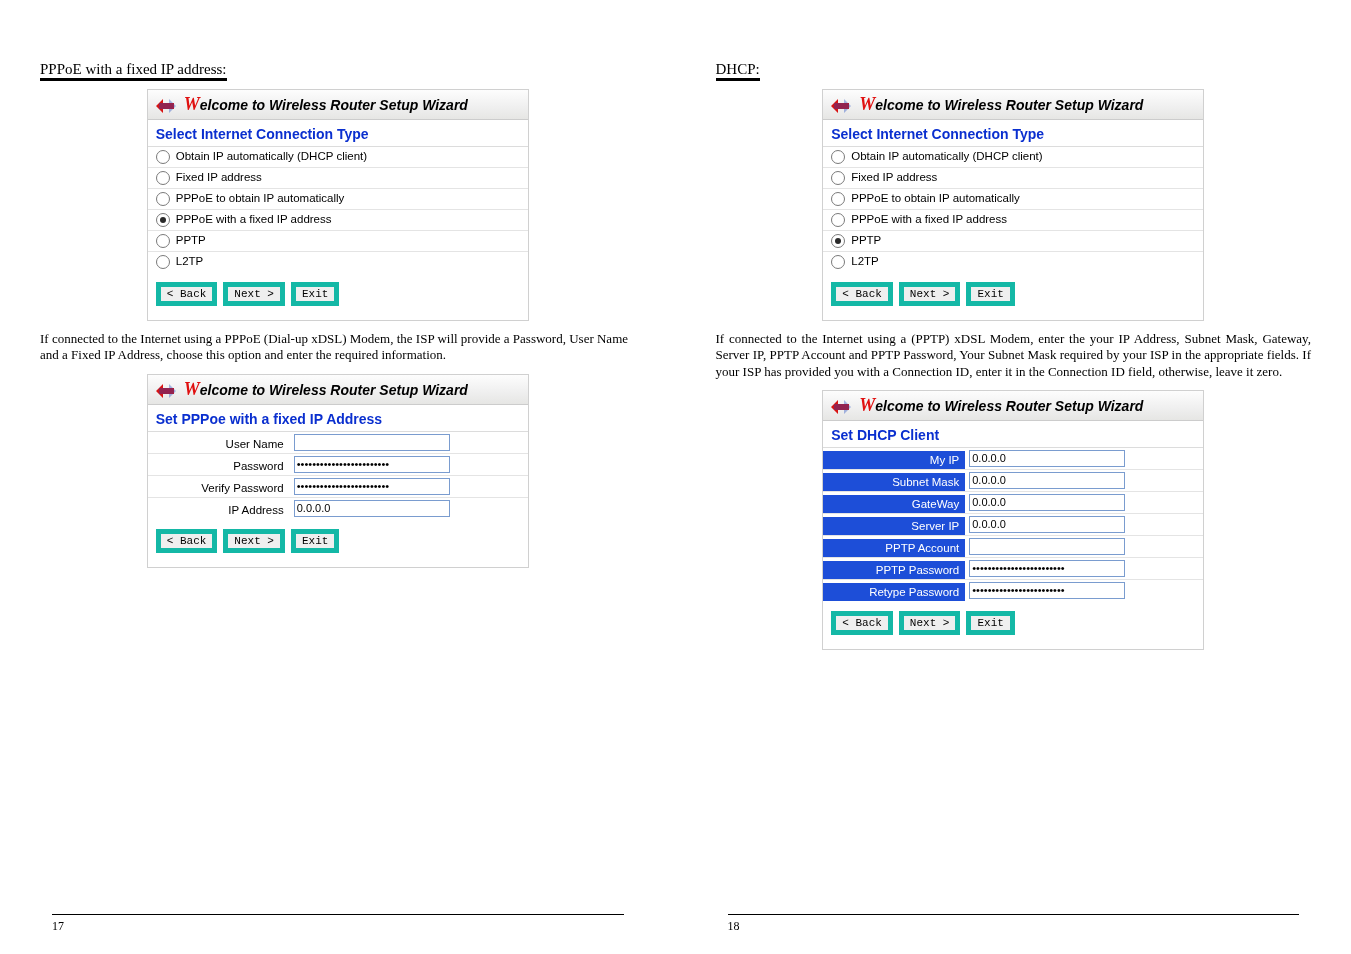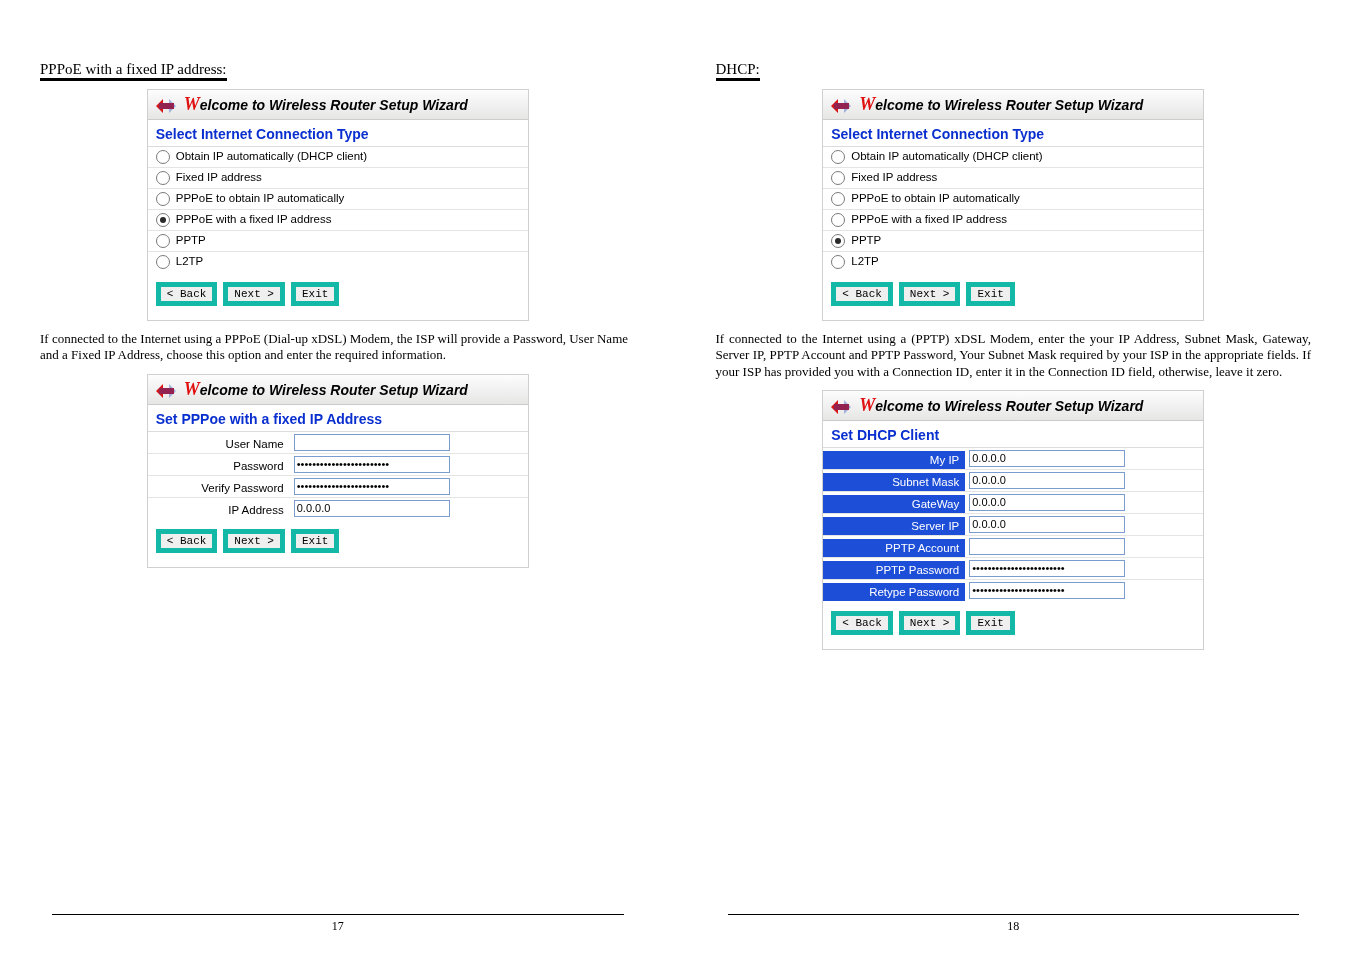--- a/index.html
+++ b/index.html
@@ -23,21 +23,21 @@
   .radio.selected::after{content:"";width:6px;height:6px;background:#2a2a2a;border-radius:50%}
   .btn-row{padding:10px 8px 14px 8px;display:flex;gap:6px}
   .w-btn{font-size:11px;padding:1px 6px;background:#efefef;border:5px solid #14b8a6;font-family:Liberation Mono, monospace;cursor:pointer}
   .form-table{border-top:1px solid #dcdcdc}
   .form-row{display:flex;align-items:flex-end;border-bottom:1px solid #e4e4e4}
   .form-row:last-child{border-bottom:none}
   .form-label{flex:0 0 130px;text-align:right;padding:3px 6px;font-size:11.5px;white-space:nowrap;display:flex;align-items:center;justify-content:flex-end}
   .form-label.dark{background:#1d4ed8;color:#fff}
   .form-value{flex:1;padding:2px 4px;display:flex;align-items:center;gap:2px}
   .form-input{width:150px;height:15px;border:1px solid #7a9ccf;font-size:11px;padding:0 2px;font-family:Arial,Helvetica,sans-serif}
-  .page-footer{border-top:1px solid #000;margin:0 12px;padding-top:4px;text-align:center;font-size:12px}
+  .page-footer{border-top:1px solid #000;margin:0 12px;padding-top:4px;font-size:12px}
 </style>
 </head>
 <body>
 
 <div class="spread">
 
   <div class="page">
     <div class="page-content">
     <span class="section-label">PPPoE with a fixed IP address:</span>
 

